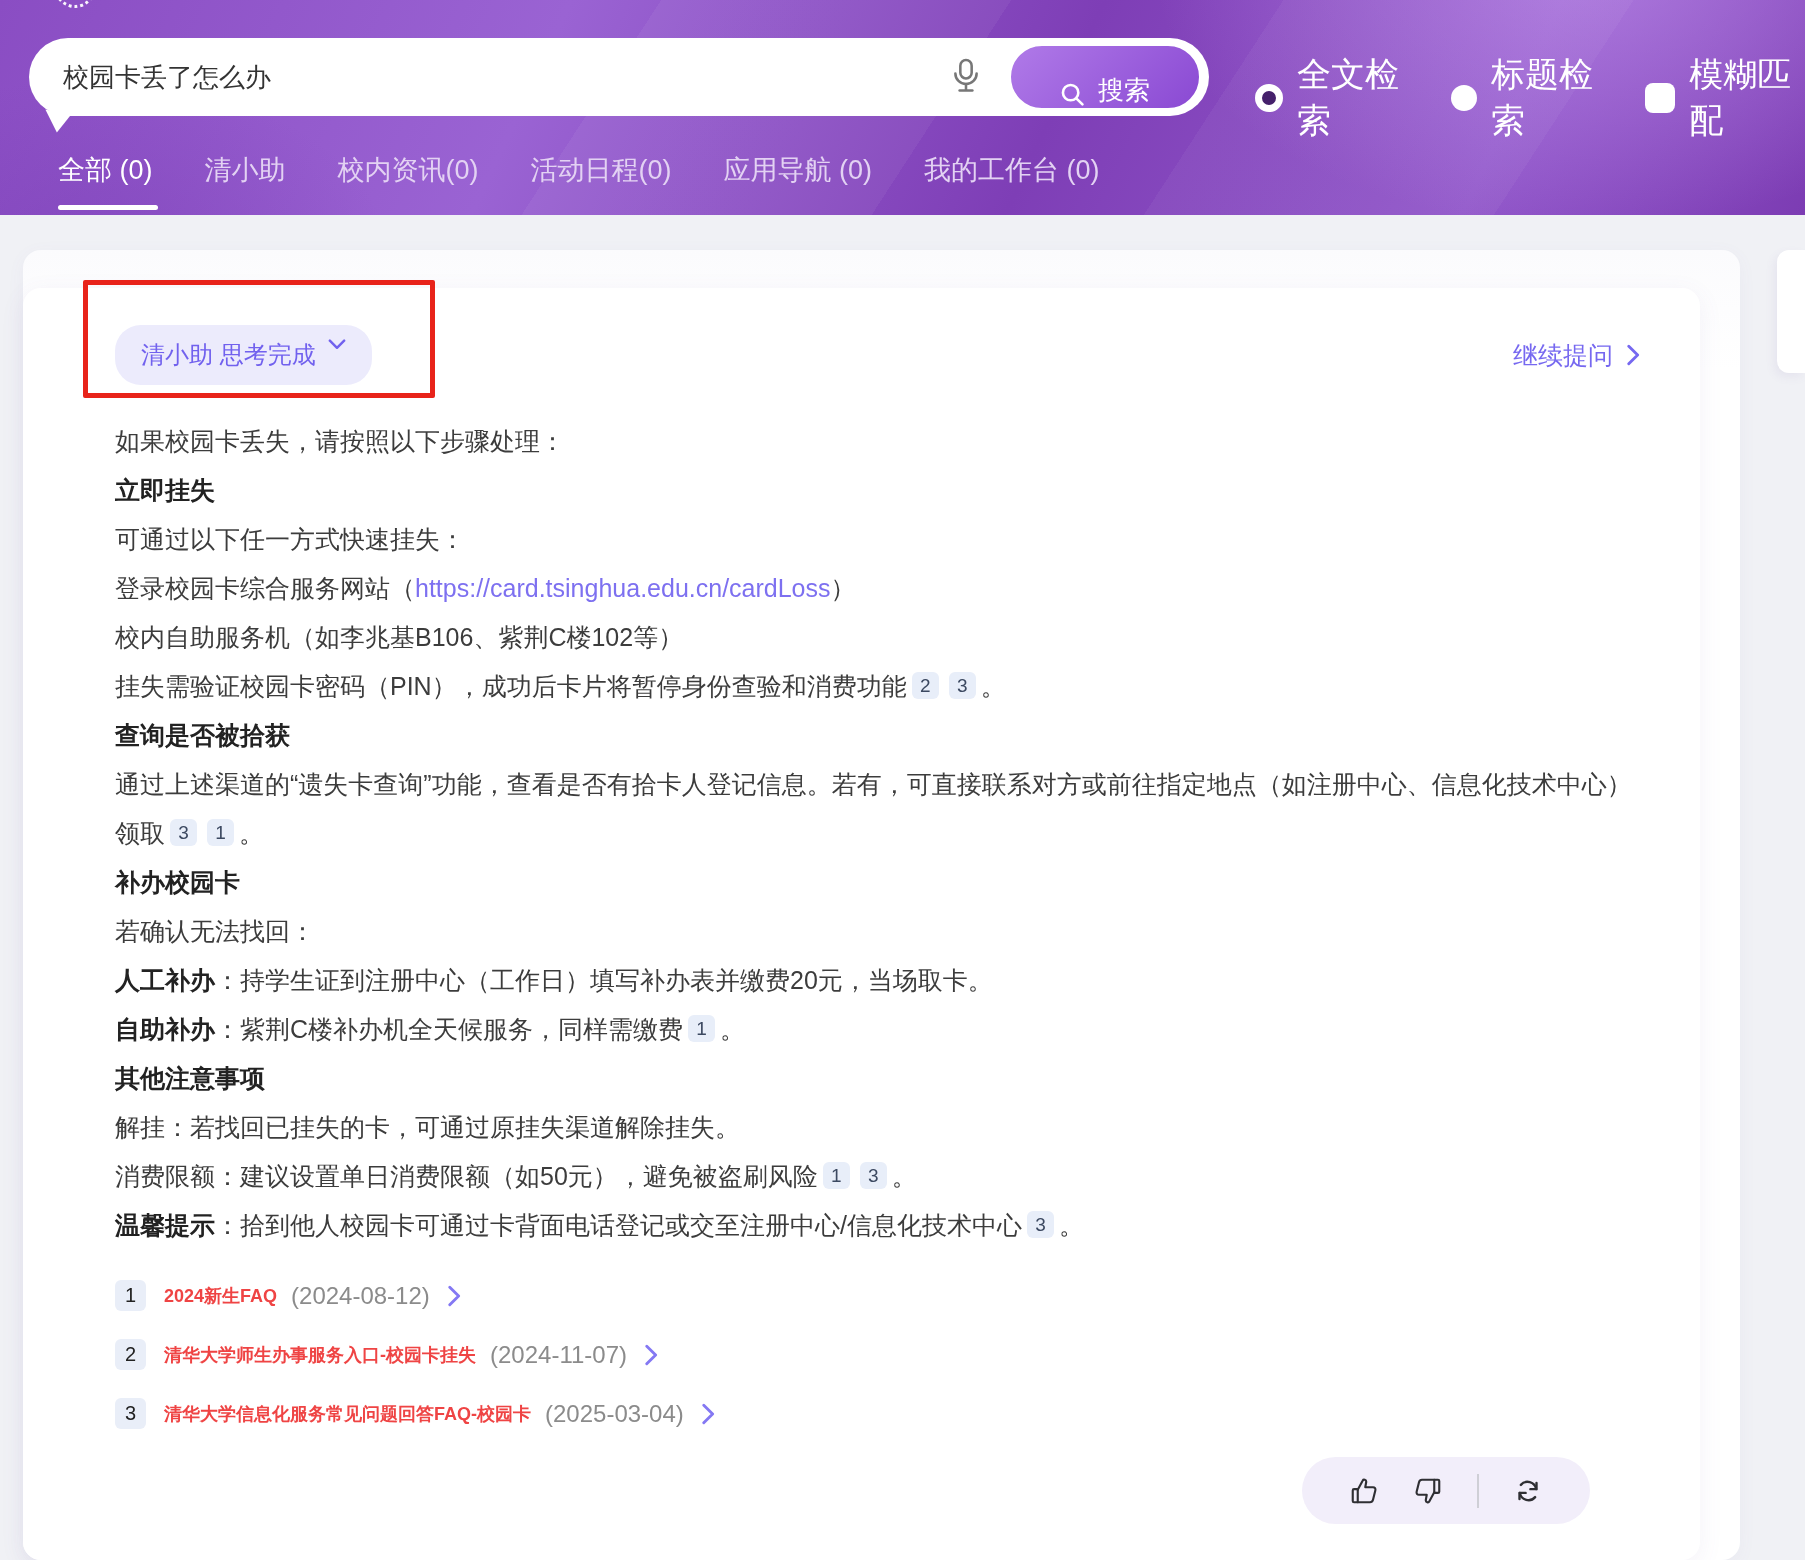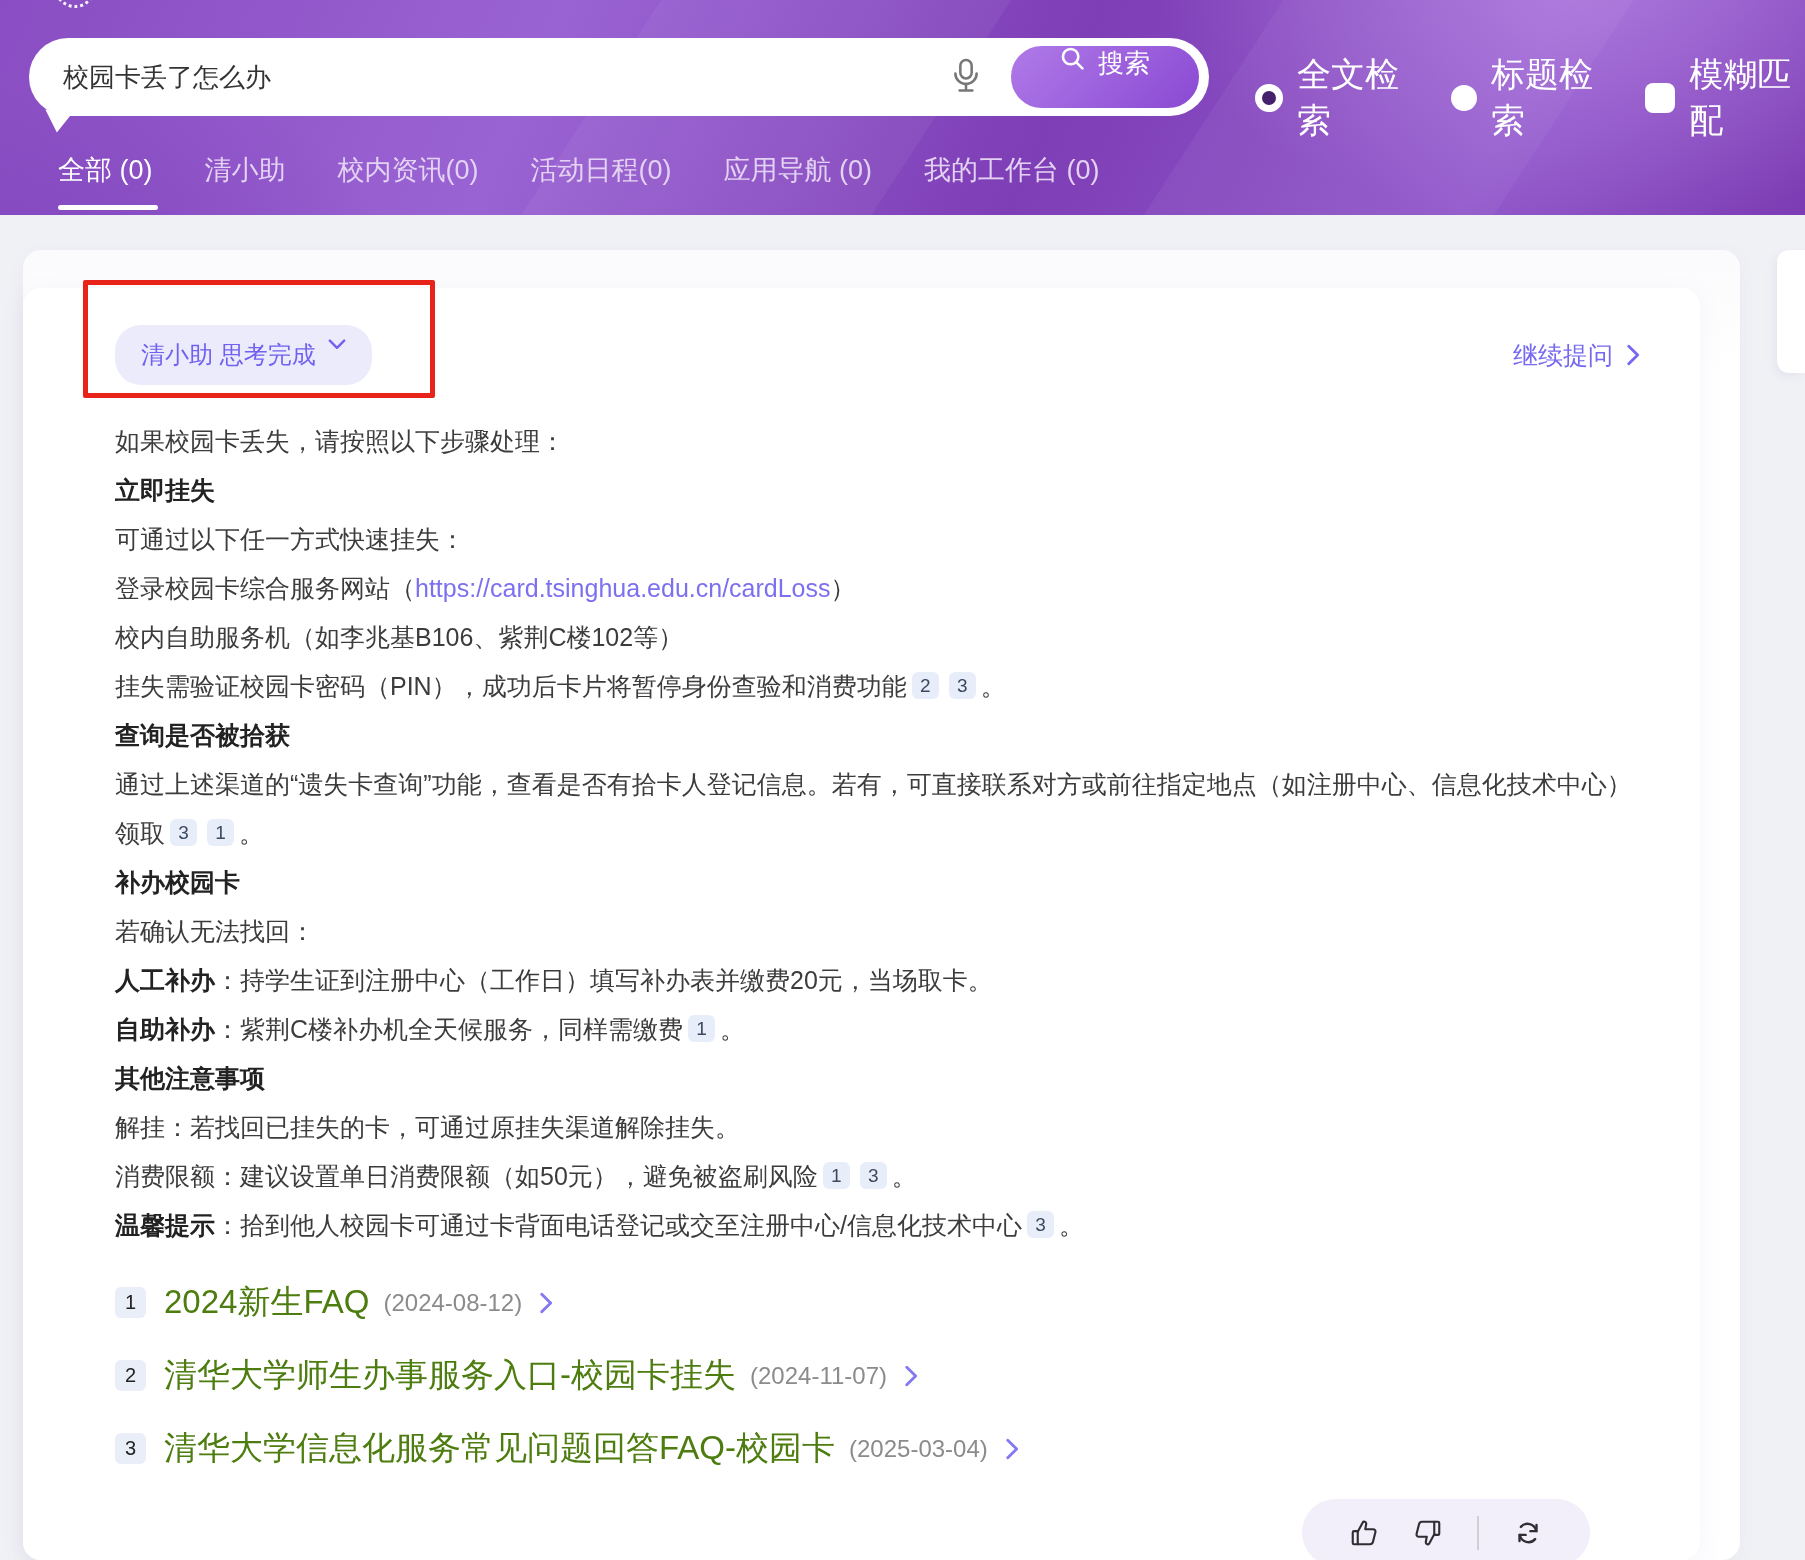--- a/index.html
+++ b/index.html
@@ -21,21 +21,21 @@
   .search-bar { position:relative; width:1180px; height:78px; background:#fff; border-radius:39px;
     display:flex; align-items:center; padding:0 6px 0 34px; }
   .search-tail { position:absolute; left:14px; bottom:-16px; width:0; height:0;
     border-left:16px solid transparent; border-right:10px solid transparent; border-top:20px solid #fff;
     transform:rotate(12deg); }
   .search-text { flex:1; border:none; outline:none; font-size:26px; color:#333; background:transparent;
     font-family:inherit; }
   .mic { width:34px; height:40px; margin-right:24px; flex:none; }
   .search-btn { flex:none; height:70px; min-width:196px; border:4px solid #fff; border-radius:35px;
     background:linear-gradient(135deg,#b07ae8,#8a49d3); color:#fff; font-size:26px;
-    display:flex; align-items:flex-start; justify-content:center; gap:12px; cursor:pointer; font-family:inherit; }
+    display:flex; align-items:flex-end; justify-content:center; gap:12px; cursor:pointer; font-family:inherit; }
 
   .opts { position:absolute; left:1255px; top:52px; display:flex; align-items:center; gap:38px; }
   .opt { display:flex; align-items:center; gap:14px; color:#fff; font-size:34px; cursor:pointer; }
   .ctrl { flex:none; display:inline-block; }
   .radio-on  { width:28px; height:28px; border-radius:50%; border:7px solid #fff; background:#45206b; }
   .radio-off { width:26px; height:26px; border-radius:50%; background:#fff; }
   .checkbox  { width:30px; height:30px; border-radius:8px; background:#fff; }
 
   .tabs { position:absolute; left:58px; top:152px; display:flex; gap:52px; }
   .tab { position:relative; font-size:27px; color:#e3d2f3; padding-bottom:16px; cursor:pointer; white-space:nowrap; }
@@ -65,21 +65,21 @@
   .answer-body .bold { font-weight:bold; color:#222; }
   .body-link { color:#7d70f0; text-decoration:none; cursor:pointer; }
   .cite { display:inline-flex; align-items:center; justify-content:center; width:27px; height:27px;
     background:#e8eef9; border-radius:6px; color:#3c4961; font-size:19px; line-height:27px;
     margin:0 5px; vertical-align:3px; cursor:pointer; }
 
   .refs { margin-top:30px; }
   .ref-row { display:flex; align-items:center; margin-bottom:28px; cursor:pointer; }
   .ref-num { flex:none; width:31px; height:31px; background:#e9eef8; border-radius:6px; color:#222;
     font-size:20px; display:flex; align-items:center; justify-content:center; margin-right:18px; }
-  .ref-title { color:#4d7c0f; font-size:33px; }
+  .ref-title { color:#ef4444; font-size:18px;font-weight:bold; }
   .ref-date { color:#8b8b8b; font-size:24px; margin-left:14px; }
   .ref-chev { margin-left:18px; display:flex; }
 
   .actions { margin-top:24px; margin-left:auto; margin-right:50px; width:288px; height:67px;
     background:#f2eefa; border-radius:34px; display:flex; align-items:center; justify-content:center; gap:34px; }
   .act-btn { background:none; border:none; cursor:pointer; display:flex; padding:0; }
   .act-div { width:2px; height:34px; background:#cfcfd6; }
 
   svg { display:block; }
 </style>

